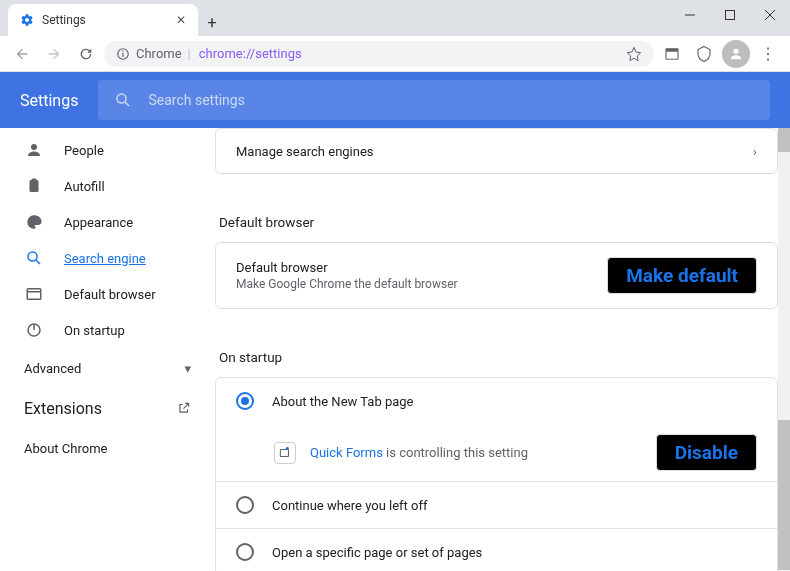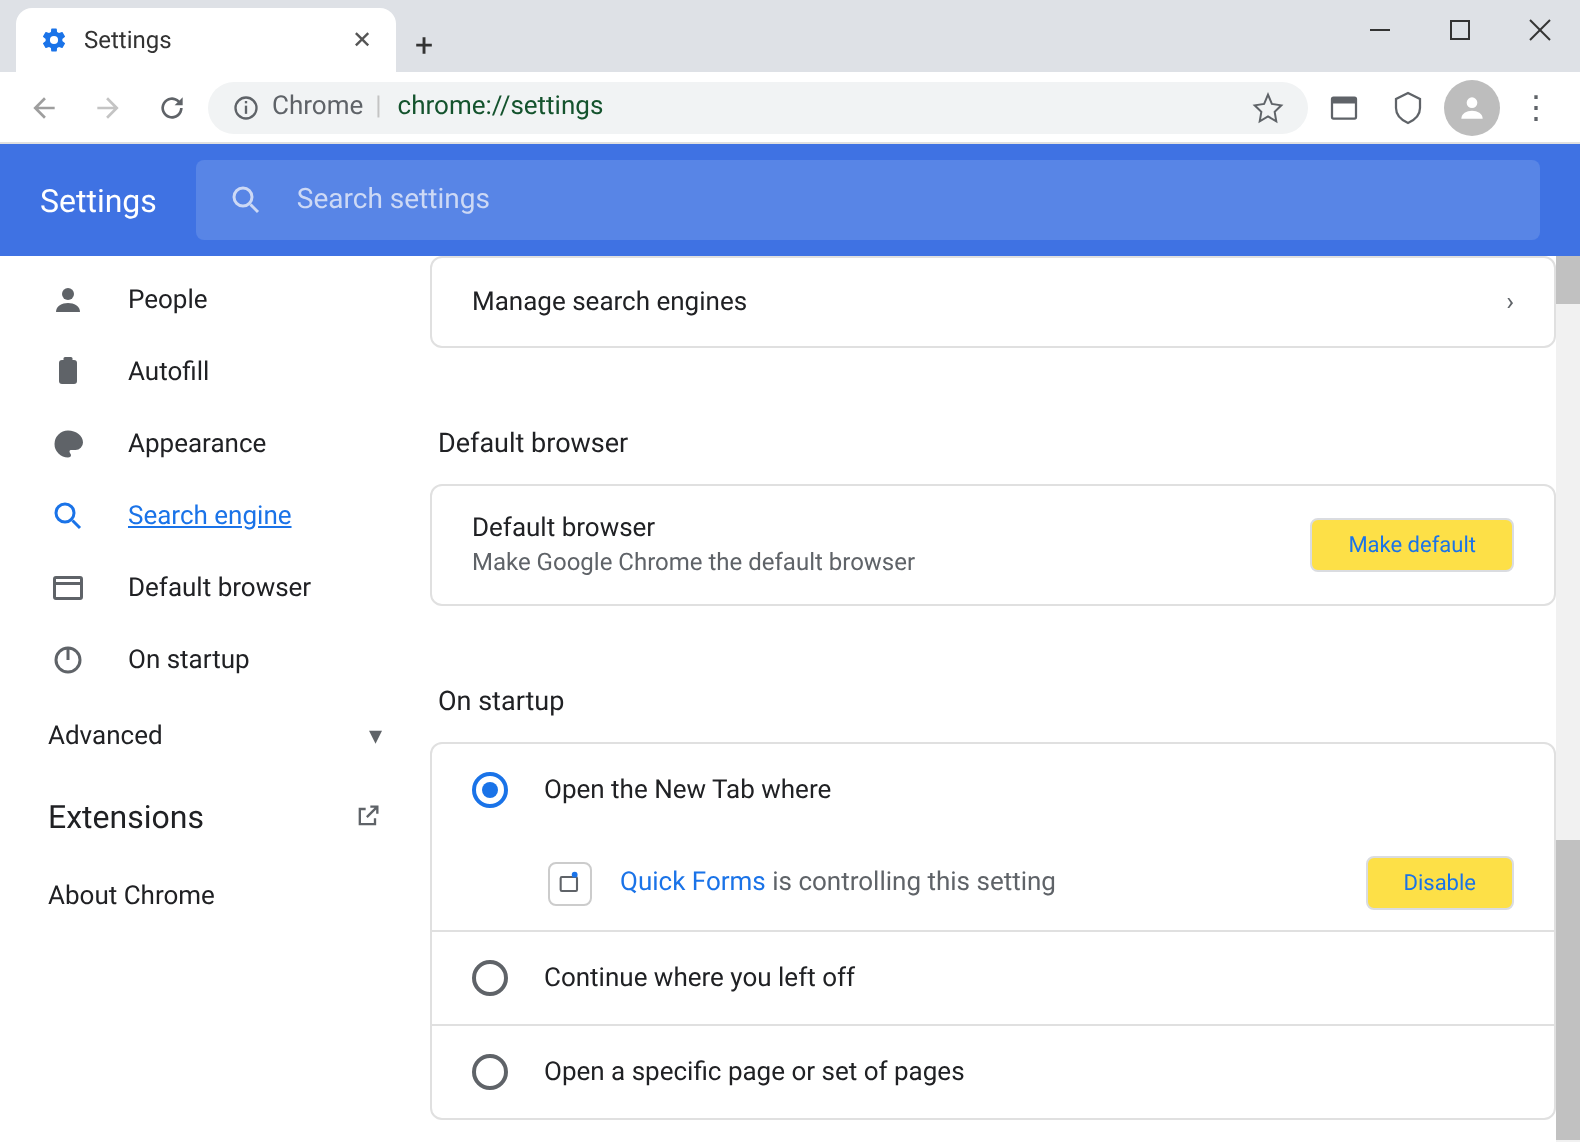--- a/index.html
+++ b/index.html
@@ -16,21 +16,21 @@
   .winbtn { width: 40px; display:flex; align-items:center; justify-content:center; font-size:12px;}
   .winbtn svg{width:12px;height:12px;}
 
   
   .addrbar { height: 36px; background: #fff; border-bottom: 1px solid #e0e0e0; display:flex; align-items:center; padding: 0 8px; gap:4px;}
   .navbtn { width:28px; height:28px; border-radius:50%; display:flex; align-items:center; justify-content:center; color:#999;}
   .navbtn.active{color:#555;}
   .addr { flex:1; height:26px; background:#f1f3f4; border-radius:13px; display:flex; align-items:center; padding:0 12px; gap:8px; font-size:13px;}
   .addr .lockarea{display:flex;align-items:center;gap:6px;color:#5f6368;}
   .addr .host{color:#5f6368;}
-  .addr .path{color:#14532d;}
+  .addr .path{color:#8b5cf6;}
   .addr .star{margin-left:auto;color:#5f6368;}
   .exticon{width:28px;height:28px;display:flex;align-items:center;justify-content:center;color:#5f6368;}
   .avatar{width:28px;height:28px;border-radius:50%;background:#bdbdbd;display:flex;align-items:center;justify-content:center;color:#fff;}
   .kebab{width:28px;display:flex;align-items:center;justify-content:center;color:#5f6368;font-size:16px;}
 
   
   .bluehdr { height: 56px; background:#3F72E3; display:flex; align-items:center; padding:0 20px; gap:20px;}
   .bluehdr .h1 { color:#fff; font-size:16px;}
   .searchwrap { flex:1; height:40px; background:#5885e6; border-radius:4px; display:flex; align-items:center; padding:0 16px; gap:16px;}
   .searchwrap .sicon{color:#cdd9f5;}
@@ -50,21 +50,21 @@
 
   .content { flex:1; background:#fff; overflow-y:auto; position:relative; padding-right:12px;}
   .card{border:1px solid #e0e0e0;border-radius:6px;margin:0 0 24px 0;background:#fff;}
   .secheading{font-size:13.5px;color:#202124;padding:16px 4px 12px 4px;}
   .row1{height:44px;display:flex;align-items:center;justify-content:space-between;padding:0 20px;font-size:13px;border-radius:6px;}
   .row1 .lbl{color:#202124;}
   .row1 .chev{color:#5f6368;}
   .defaultrow{display:flex;align-items:center;justify-content:space-between;padding:14px 20px;}
   .defaultrow .txts .t1{font-size:13px;color:#202124;}
   .defaultrow .txts .t2{font-size:12px;color:#5f6368;margin-top:2px;}
-  .btnblue{border:1px solid #dadce0;background:#fde047;color:#1a73e8;font-size:11px;font-weight:400;padding:6px 18px;border-radius:4px;}
+  .btnblue{border:1px solid #dadce0;background:#000000;color:#1a73e8;font-size:19px;font-weight:700;padding:6px 18px;border-radius:4px;}
   .radiorow{display:flex;align-items:center;gap:18px;padding:14px 20px;font-size:13px;color:#202124;}
   .radio{width:18px;height:18px;border:2px solid #5f6368;border-radius:50%;position:relative;flex-shrink:0;}
   .radio.sel{border-color:#1a73e8;}
   .radio.sel::after{content:'';position:absolute;inset:3px;background:#1a73e8;border-radius:50%;}
   .divider{height:1px;background:#e0e0e0;margin:0;}
   .controlrow{display:flex;align-items:center;justify-content:space-between;padding:10px 20px 10px 58px;font-size:13px;}
   .controlrow .cleft{display:flex;align-items:center;gap:14px;justify-content:center;}
   .controlrow .exticon2{width:22px;height:22px;border:1px solid #ccc;border-radius:4px;display:flex;align-items:center;justify-content:center;color:#1a73e8;font-size:12px;}
   .controlrow .clink{color:#1a73e8;}
   .controlrow .ctxt{color:#5f6368;}
@@ -265,21 +265,21 @@
         </div>
         <button class="btnblue">Make default</button>
       </div>
     </div>
 
     <div class="secheading">On startup</div>
 
     <div class="card">
       <div class="radiorow">
         <span class="radio sel"></span>
-        <span>Open the New Tab where</span>
+        <span>About the New Tab page</span>
       </div>
       <div class="controlrow">
         <div class="cleft">
           <span class="exticon2">
             <svg width="14" height="14" viewBox="0 0 24 24">
                 <rect x="4" y="6" width="14" height="12" rx="1" fill="none" stroke="#5f6368" stroke-width="1.8"></rect>
                 <circle cx="16" cy="4" r="2.5" fill="#1a73e8"></circle>
               </svg>
           </span>
           <span>

